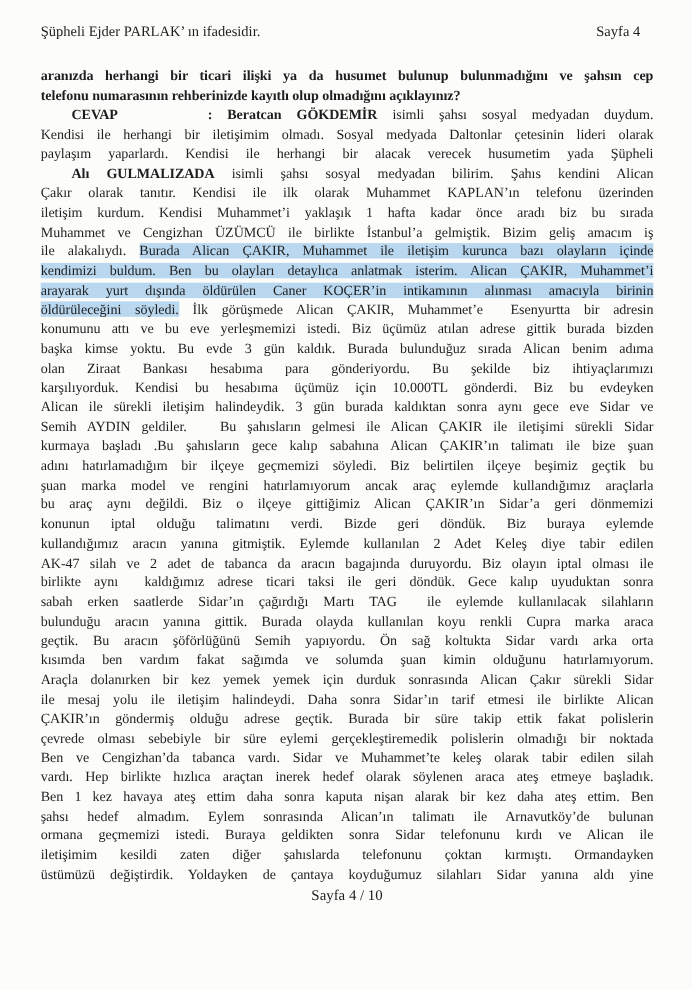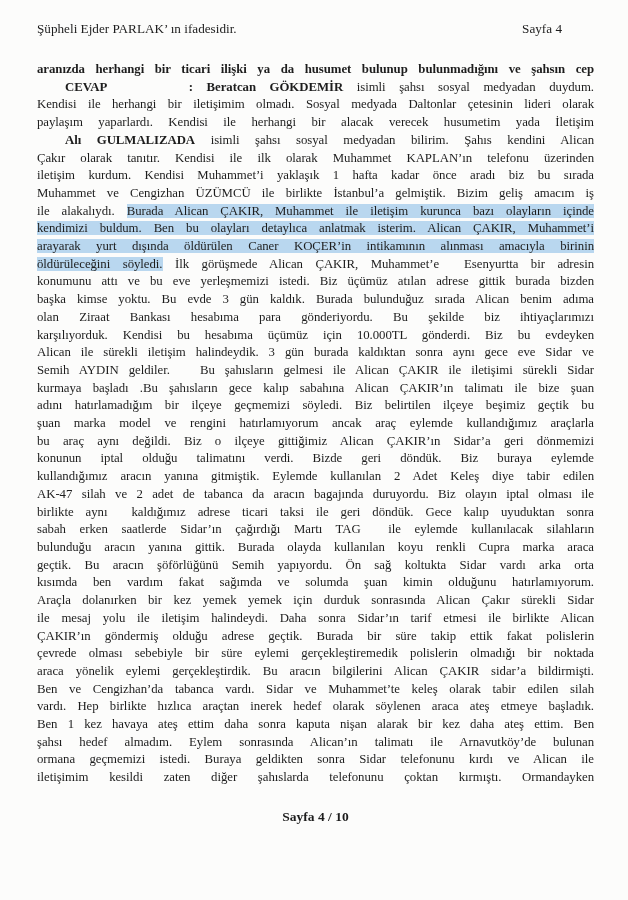--- a/index.html
+++ b/index.html
@@ -20,56 +20,57 @@
     overflow:hidden;
   }
   .doc-header{
     display:flex;
     justify-content:space-between;
     align-items:center;
     font-size:13.2px;
     line-height:16px;
     margin-bottom:24px;
   }
-  .doc-header .right{margin-right:32px;}
+  .doc-header .right{margin-right:12px;}
   .doc-body{
     font-size:12.8px;
     line-height:17.7px;
     letter-spacing:-0.05px;
   }
   .line{
     text-align:justify;
     text-align-last:justify;
     text-justify:inter-word;
     min-height:17.7px;
   }
   .line.last{text-align-last:left;}
   .line.indent{padding-left:28px;}
   .b{font-weight:bold;}
   .hl{background:var(--hl);}
   .doc-footer{
-    margin-top:22px;
+    margin-top:1px;
     text-align:center;
     font-size:13.5px;
-    font-weight:bold;
+    font-weight:normal;
   }
 </style>
 </head>
 <body>
 
 <div class="page">
   <div class="doc-header">
     <span class="left">Şüpheli Ejder PARLAK’ ın ifadesidir.</span>
     <span class="right">Sayfa  4</span>
   </div>
   <div class="doc-body" id="doc-body">
       <div class="line"><span class="b">aranızda herhangi bir ticari ilişki ya da husumet bulunup bulunmadığını ve şahsın cep</span></div>
+      <div class="line last"><span class="b">telefonu numarasının rehberinizde kayıtlı olup olmadığını açıklayınız?</span></div>
       <div class="line indent"><span class="b">CEVAP&nbsp;&nbsp;&nbsp;&nbsp;&nbsp;&nbsp;: Beratcan GÖKDEMİR</span><span> isimli şahsı sosyal medyadan duydum.</span></div>
       <div class="line"><span>Kendisi ile herhangi bir iletişimim olmadı. Sosyal medyada Daltonlar çetesinin lideri olarak</span></div>
-      <div class="line"><span>paylaşım yaparlardı. Kendisi ile herhangi bir alacak verecek husumetim yada İletişim</span></div>
+      <div class="line"><span>paylaşım yaparlardı. Kendisi ile herhangi bir alacak verecek husumetim yada Şüpheli</span></div>
       <div class="line indent"><span class="b">Alı GULMALIZADA</span><span> isimli şahsı sosyal medyadan bilirim. Şahıs kendini Alican</span></div>
       <div class="line"><span>Çakır olarak tanıtır. Kendisi ile ilk olarak Muhammet KAPLAN’ın telefonu üzerinden</span></div>
       <div class="line"><span>iletişim kurdum. Kendisi Muhammet’i yaklaşık 1 hafta kadar önce aradı biz bu sırada</span></div>
       <div class="line"><span>Muhammet ve Cengizhan ÜZÜMCÜ ile birlikte İstanbul’a gelmiştik. Bizim geliş amacım iş</span></div>
       <div class="line"><span>ile alakalıydı. </span><span class="hl">Burada Alican ÇAKIR, Muhammet ile iletişim kurunca bazı olayların içinde</span></div>
       <div class="line"><span class="hl">kendimizi buldum. Ben bu olayları detaylıca anlatmak isterim. Alican ÇAKIR, Muhammet’i</span></div>
       <div class="line"><span class="hl">arayarak yurt dışında öldürülen Caner KOÇER’in intikamının alınması amacıyla birinin</span></div>
       <div class="line"><span class="hl">öldürüleceğini söyledi.</span><span> İlk görüşmede Alican ÇAKIR, Muhammet’e&nbsp; Esenyurtta bir adresin</span></div>
       <div class="line"><span>konumunu attı ve bu eve yerleşmemizi istedi. Biz üçümüz atılan adrese gittik burada bizden</span></div>
       <div class="line"><span>başka kimse yoktu. Bu evde 3 gün kaldık. Burada bulunduğuz sırada Alican benim adıma</span></div>
@@ -86,22 +87,22 @@
       <div class="line"><span>AK-47 silah ve 2 adet de tabanca da aracın bagajında duruyordu. Biz olayın iptal olması ile</span></div>
       <div class="line"><span>birlikte aynı&nbsp; kaldığımız adrese ticari taksi ile geri döndük. Gece kalıp uyuduktan sonra</span></div>
       <div class="line"><span>sabah erken saatlerde Sidar’ın çağırdığı Martı TAG&nbsp; ile eylemde kullanılacak silahların</span></div>
       <div class="line"><span>bulunduğu aracın yanına gittik. Burada olayda kullanılan koyu renkli Cupra marka araca</span></div>
       <div class="line"><span>geçtik. Bu aracın şöförlüğünü Semih yapıyordu. Ön sağ koltukta Sidar vardı arka orta</span></div>
       <div class="line"><span>kısımda ben vardım fakat sağımda ve solumda şuan kimin olduğunu hatırlamıyorum.</span></div>
       <div class="line"><span>Araçla dolanırken bir kez yemek yemek için durduk sonrasında Alican Çakır sürekli Sidar</span></div>
       <div class="line"><span>ile mesaj yolu ile iletişim halindeydi. Daha sonra Sidar’ın tarif etmesi ile birlikte Alican</span></div>
       <div class="line"><span>ÇAKIR’ın göndermiş olduğu adrese geçtik. Burada bir süre takip ettik fakat polislerin</span></div>
       <div class="line"><span>çevrede olması sebebiyle bir süre eylemi gerçekleştiremedik polislerin olmadığı bir noktada</span></div>
-      <div class="line"><span>araca yönelik eylemi gerçekleştirdik. Bu aracın bilgilerini Alican ÇAKIR sidar’a bildirmişti.</span></div>
       <div class="line"><span>Ben ve Cengizhan’da tabanca vardı. Sidar ve Muhammet’te keleş olarak tabir edilen silah</span></div>
       <div class="line"><span>vardı. Hep birlikte hızlıca araçtan inerek hedef olarak söylenen araca ateş etmeye başladık.</span></div>
       <div class="line"><span>Ben 1 kez havaya ateş ettim daha sonra kaputa nişan alarak bir kez daha ateş ettim. Ben</span></div>
       <div class="line"><span>şahsı hedef almadım. Eylem sonrasında Alican’ın talimatı ile Arnavutköy’de bulunan</span></div>
       <div class="line"><span>ormana geçmemizi istedi. Buraya geldikten sonra Sidar telefonunu kırdı ve Alican ile</span></div>
       <div class="line"><span>iletişimim kesildi zaten diğer şahıslarda telefonunu çoktan kırmıştı. Ormandayken</span></div>
+      <div class="line"><span>üstümüzü değiştirdik. Yoldayken de çantaya koyduğumuz silahları Sidar yanına aldı yine</span></div>
     </div>
   <div class="doc-footer">Sayfa 4 / 10</div>
 </div>
 
 </body></html>

